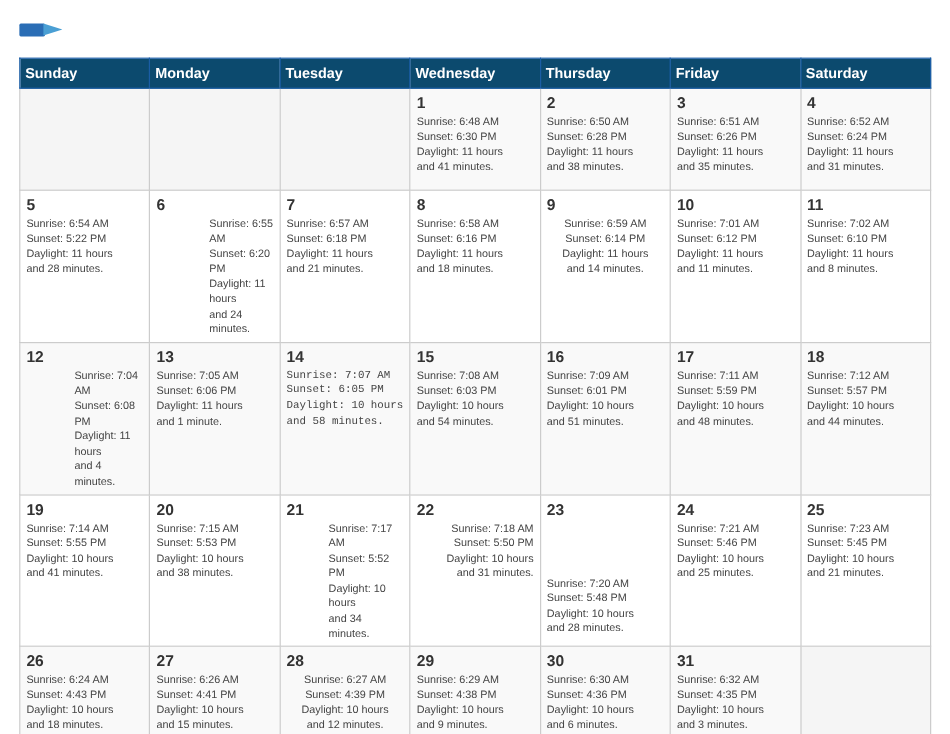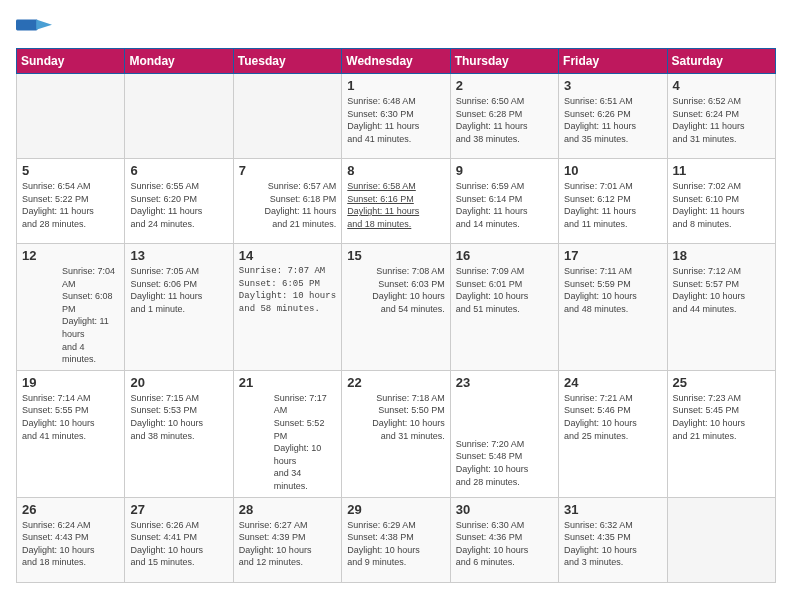--- a/index.html
+++ b/index.html
@@ -38,21 +38,21 @@
     .subtitle {
       font-size: 14px;
       color: #555;
     }
     table {
       width: 100%;
       border-collapse: collapse;
       table-layout: fixed;
     }
     thead tr th {
-      background-color: #be185d;
+      background-color: #0c4a6e;
       color: #fff;
       font-size: 12px;
       font-weight: bold;
       padding: 5px 4px;
       text-align: left;
       border: 1px solid #1a5da5;
     }
     tbody tr td {
       border: 1px solid #ccc;
       vertical-align: top;
@@ -149,42 +149,42 @@
       <tr>
         <td>
           <span class="day-number">5</span>
           <div class="day-info" style="white-space: pre-line;">Sunrise: 6:54 AM
 Sunset: 5:22 PM
 Daylight: 11 hours
 and 28 minutes.</div>
         </td>
         <td>
           <span class="day-number">6</span>
-          <div class="day-info" style="white-space: pre-line;">Sunrise: 6:55 AM
+          <div class="day-info" style="white-space: pre-line; margin-left: 44px;">Sunrise: 6:55 AM
 Sunset: 6:20 PM
 Daylight: 11 hours
 and 24 minutes.</div>
         </td>
         <td>
           <span class="day-number">7</span>
-          <div class="day-info" style="white-space: pre-line; text-align: right;">Sunrise: 6:57 AM
+          <div class="day-info" style="white-space: pre-line;">Sunrise: 6:57 AM
 Sunset: 6:18 PM
 Daylight: 11 hours
 and 21 minutes.</div>
         </td>
         <td>
           <span class="day-number">8</span>
-          <div class="day-info" style="white-space: pre-line; text-decoration: underline;">Sunrise: 6:58 AM
+          <div class="day-info" style="white-space: pre-line;">Sunrise: 6:58 AM
 Sunset: 6:16 PM
 Daylight: 11 hours
 and 18 minutes.</div>
         </td>
         <td>
           <span class="day-number">9</span>
-          <div class="day-info" style="white-space: pre-line;">Sunrise: 6:59 AM
+          <div class="day-info" style="white-space: pre-line; text-align: center;">Sunrise: 6:59 AM
 Sunset: 6:14 PM
 Daylight: 11 hours
 and 14 minutes.</div>
         </td>
         <td>
           <span class="day-number">10</span>
           <div class="day-info" style="white-space: pre-line;">Sunrise: 7:01 AM
 Sunset: 6:12 PM
 Daylight: 11 hours
 and 11 minutes.</div>
@@ -214,21 +214,21 @@
         </td>
         <td>
           <span class="day-number">14</span>
           <div class="day-info" style="white-space: pre-line; font-family: Liberation Mono, monospace;">Sunrise: 7:07 AM
 Sunset: 6:05 PM
 Daylight: 10 hours
 and 58 minutes.</div>
         </td>
         <td>
           <span class="day-number">15</span>
-          <div class="day-info" style="white-space: pre-line; text-align: right;">Sunrise: 7:08 AM
+          <div class="day-info" style="white-space: pre-line;">Sunrise: 7:08 AM
 Sunset: 6:03 PM
 Daylight: 10 hours
 and 54 minutes.</div>
         </td>
         <td>
           <span class="day-number">16</span>
           <div class="day-info" style="white-space: pre-line;">Sunrise: 7:09 AM
 Sunset: 6:01 PM
 Daylight: 10 hours
 and 51 minutes.</div>
@@ -309,21 +309,21 @@
         </td>
         <td>
           <span class="day-number">27</span>
           <div class="day-info" style="white-space: pre-line;">Sunrise: 6:26 AM
 Sunset: 4:41 PM
 Daylight: 10 hours
 and 15 minutes.</div>
         </td>
         <td>
           <span class="day-number">28</span>
-          <div class="day-info" style="white-space: pre-line;">Sunrise: 6:27 AM
+          <div class="day-info" style="white-space: pre-line; text-align: center;">Sunrise: 6:27 AM
 Sunset: 4:39 PM
 Daylight: 10 hours
 and 12 minutes.</div>
         </td>
         <td>
           <span class="day-number">29</span>
           <div class="day-info" style="white-space: pre-line;">Sunrise: 6:29 AM
 Sunset: 4:38 PM
 Daylight: 10 hours
 and 9 minutes.</div>

